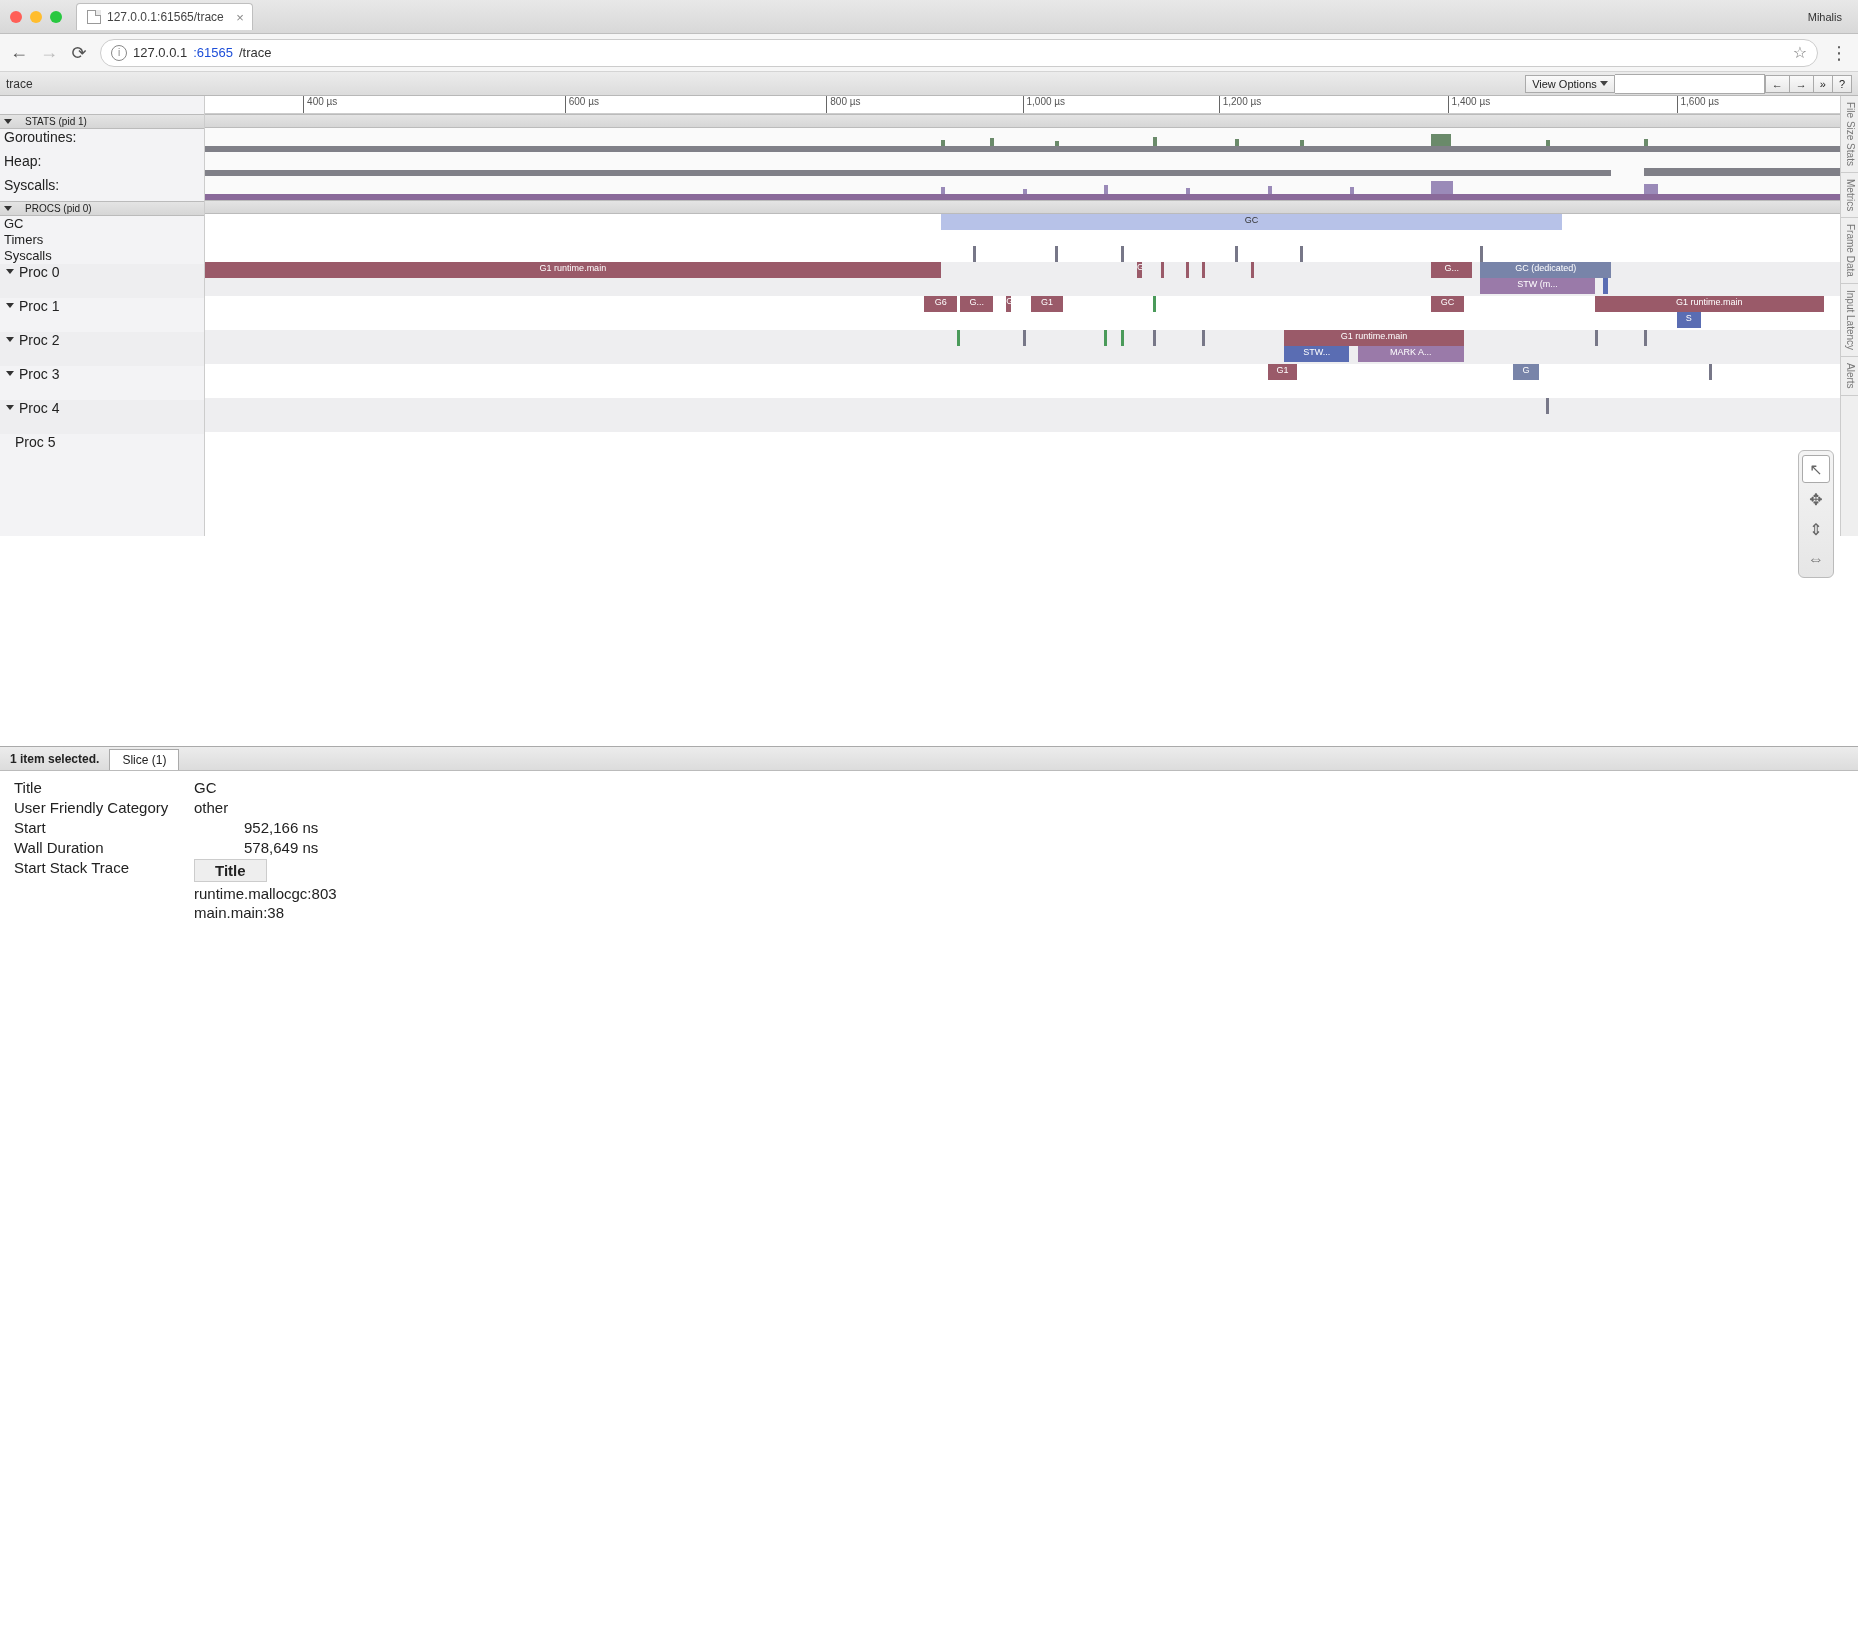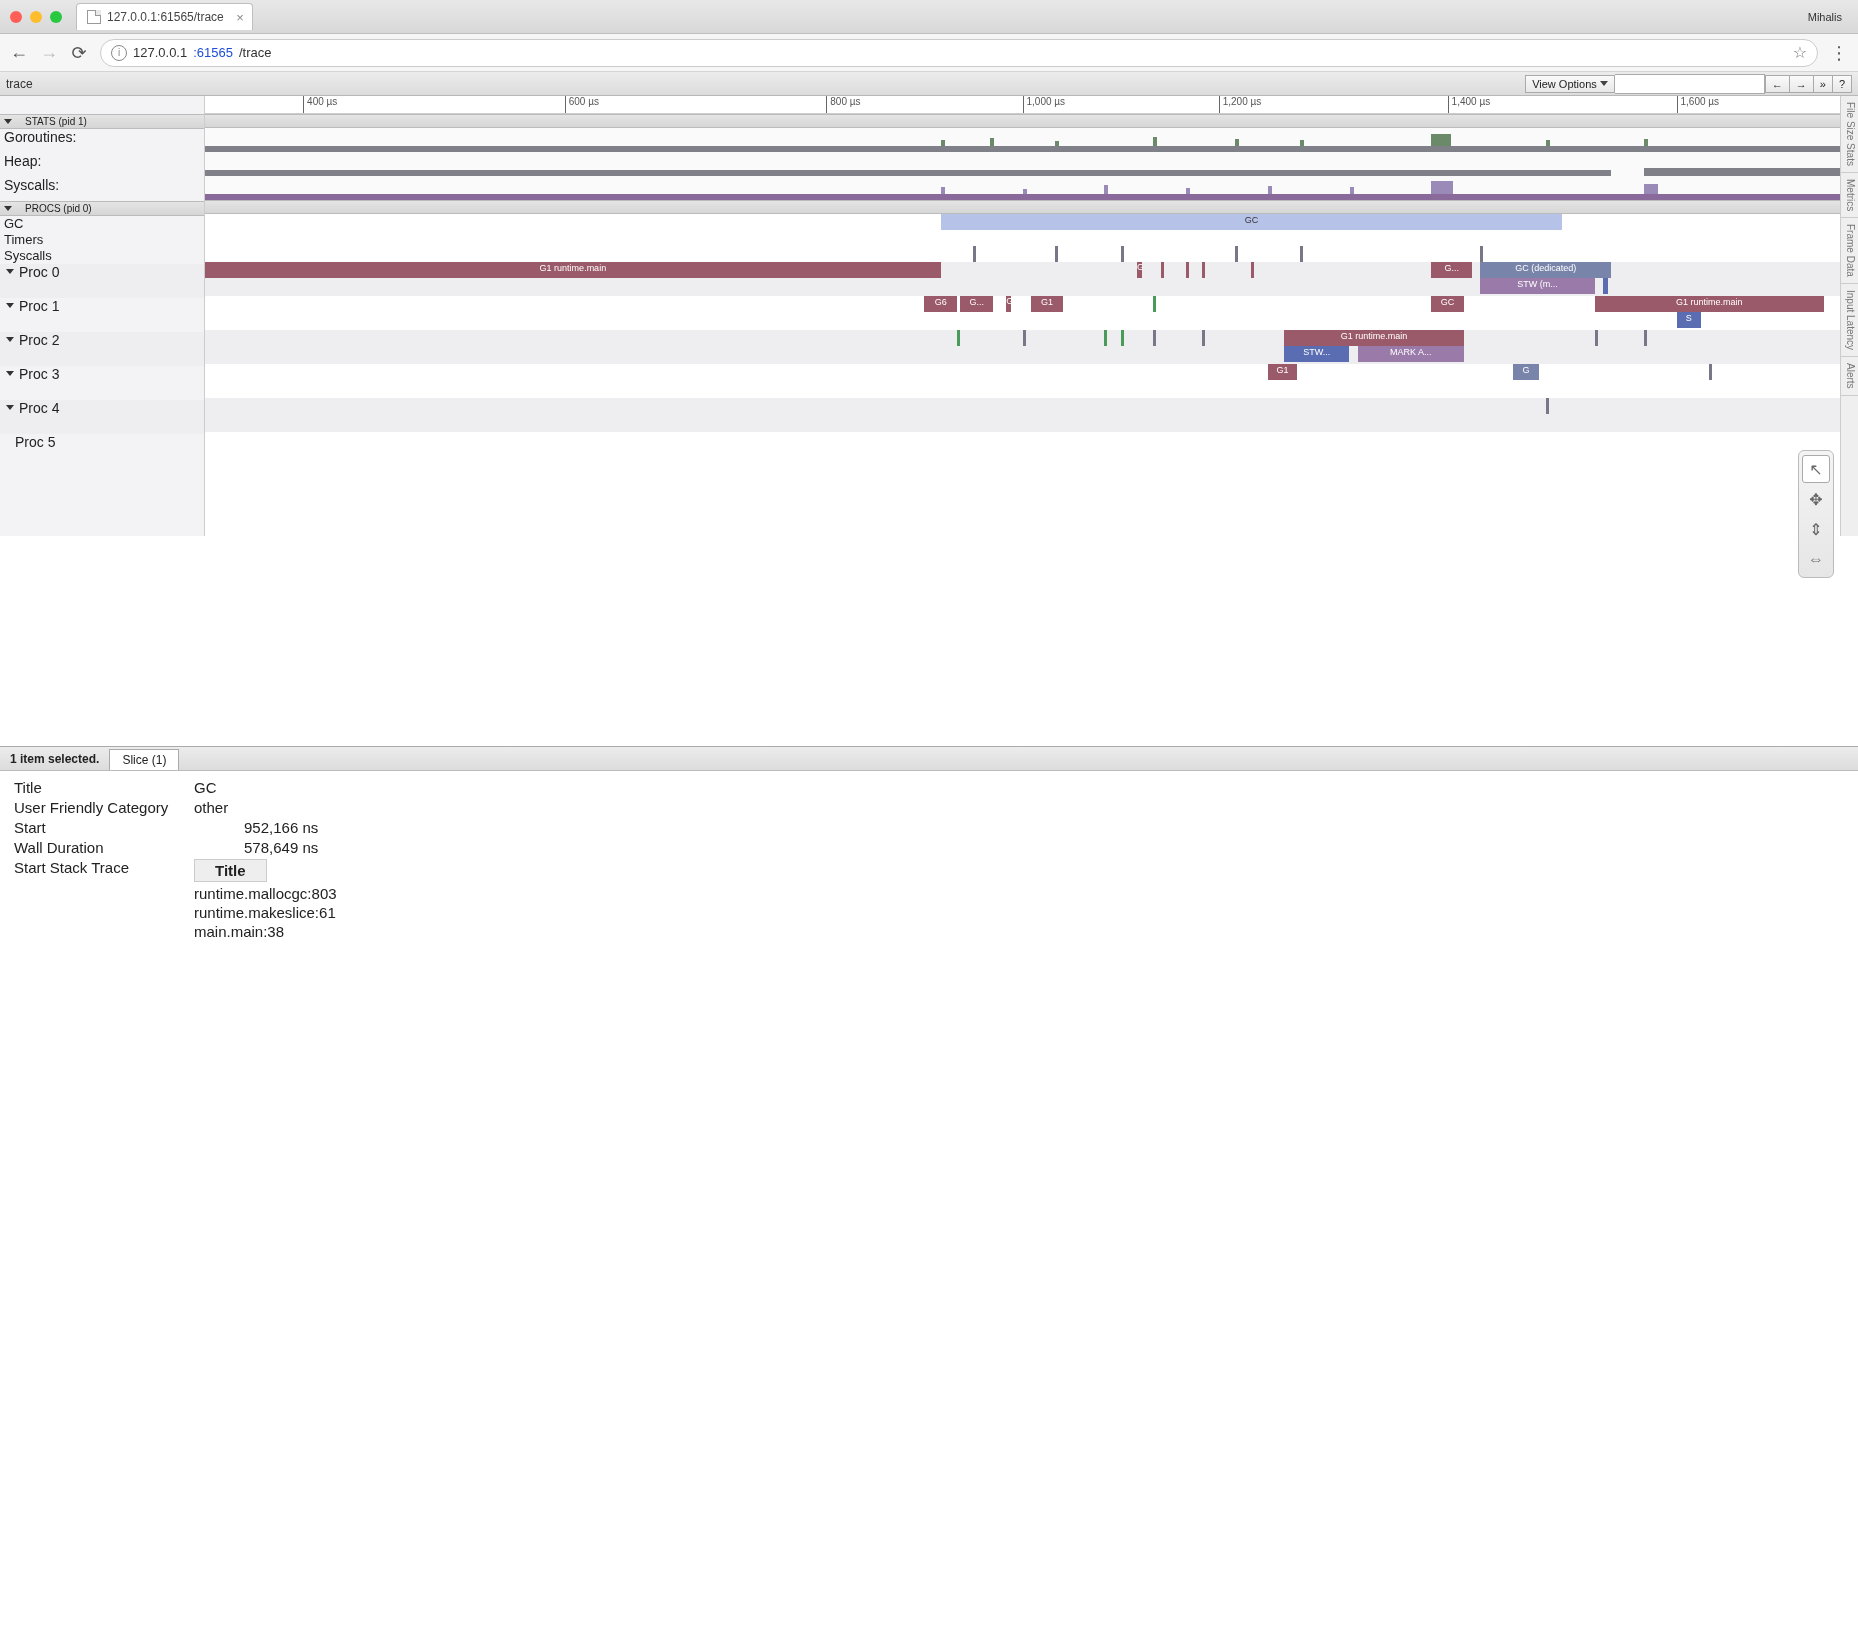--- a/index.html
+++ b/index.html
@@ -340,19 +340,18 @@
       <div>other</div>
       <div>Start</div>
       <div style="padding-left:50px">952,166 ns</div>
       <div>Wall Duration</div>
       <div style="padding-left:50px">578,649 ns</div>
       <div>Start Stack Trace</div>
       <div>
         <div class="stack-title">Title</div>
         <div class="stack-lines">
           <div>runtime.mallocgc:803</div>
-          <div>runtime.makeslice:61</div>
           <div>main.main:38</div>
         </div>
       </div>
     </div>
   </div>
 </div>
 
 </body></html>

